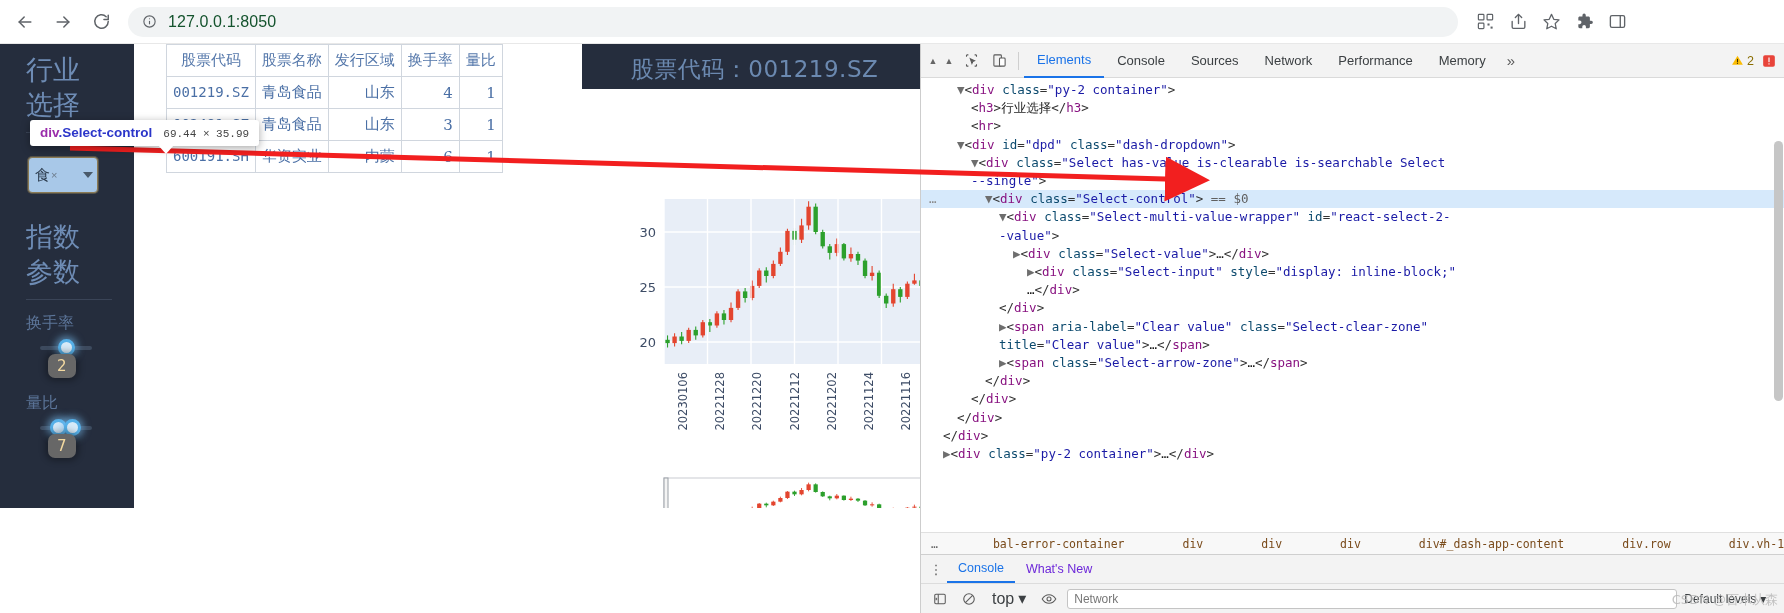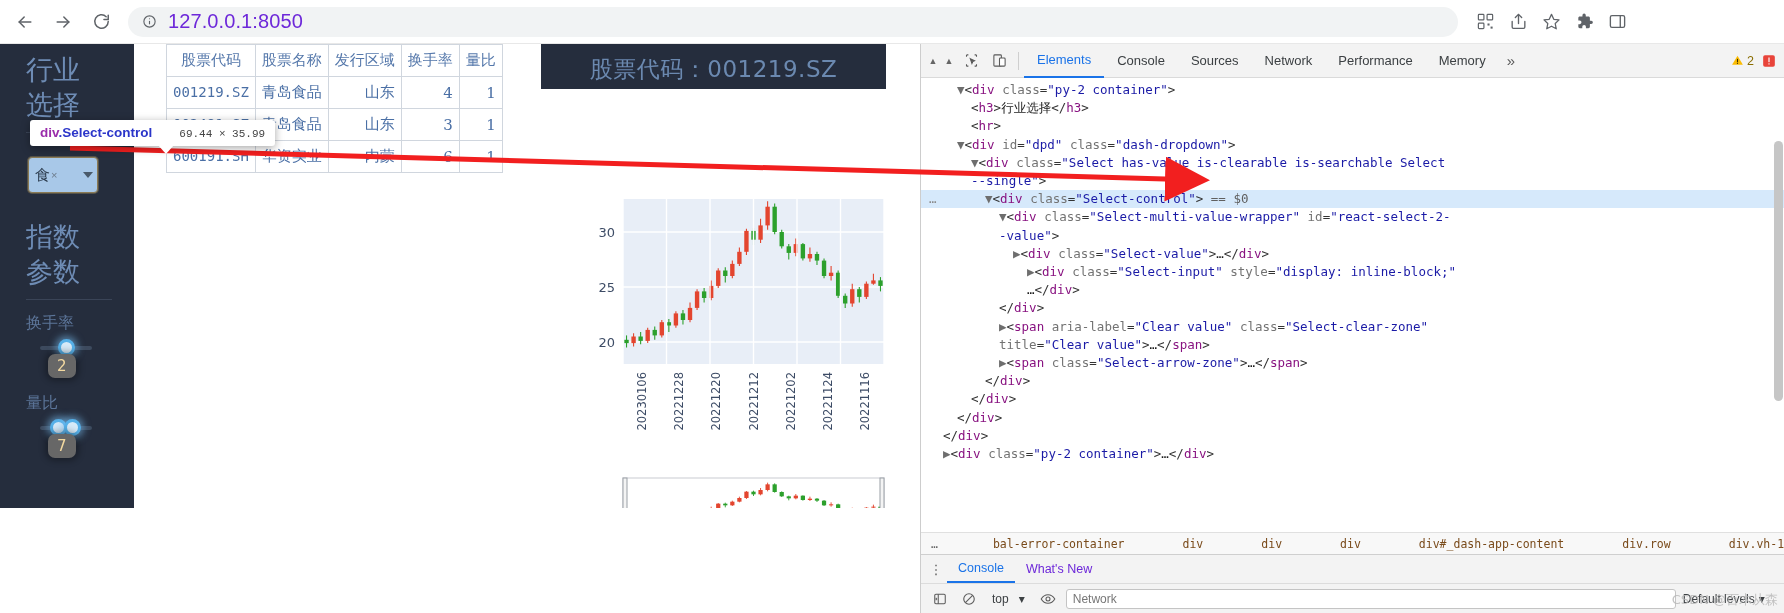--- a/index.html
+++ b/index.html
@@ -25,21 +25,21 @@
     color: #5f6368; font-size: 18px; cursor: pointer;
   }
   .nav-btn svg { display: block; }
   .omnibox {
     flex: 1; height: 30px; margin: 0 12px 0 10px; max-width: 1330px;
     background: #f1f3f4; border-radius: 16px;
     display: flex; align-items: center; padding: 0 14px;
     cursor: text;
   }
   .omnibox .info-ic { margin-right: 11px; display: flex; }
-  .omnibox .url { font-size: 20px; color: #6d28d9; letter-spacing: .1px; }
+  .omnibox .url { font-size: 16px; color: #14532d; letter-spacing: .1px; }
   .chrome-right { display: flex; align-items: center; gap: 3px; padding-right: 10px; }
   .chrome-icon {
     width: 30px; height: 30px; display: flex; align-items: center;
     justify-content: center; color: #5f6368; cursor: pointer;
   }
 
   
   .page {
     position: absolute; left: 0; top: 44px; width: 920px; height: 464px;
     background: #ffffff; overflow: hidden;
@@ -77,21 +77,21 @@
     border-left: 5px solid transparent; border-right: 5px solid transparent;
     border-top: 6px solid #4a5a6a;
   }
 
   
   .inspect-tip {
     position: absolute; left: 30px; top: 120px;
     background: #ffffff; border-radius: 3px;
     box-shadow: 0 2px 8px rgba(0,0,0,.35);
     padding: 5px 10px 6px 10px; display: flex; align-items: baseline;
-    gap: 27px; white-space: nowrap; z-index: 40;
+    gap: 11px; white-space: nowrap; z-index: 40;
   }
   .tip-sel { font-size: 13.5px; font-weight: bold; color: #a626a4;
     font-family: "Liberation Sans", sans-serif; }
   .tip-sel .tag { color: #9a2dab; }
   .tip-sel .cls { color: #2b35c9; }
   .tip-dim { font-size: 11px; color: #444; font-family: Liberation Mono, monospace; }
   .inspect-tip::after {
     content: ""; position: absolute; left: 128px; bottom: -8px;
     border-left: 8px solid transparent; border-right: 8px solid transparent;
     border-top: 9px solid #ffffff;
@@ -122,21 +122,21 @@
     border: 1px solid #d0d6de; padding: 3px 6px;
     font-size: 15px; color: #4a6fa5; font-weight: 400;
     text-align: right; white-space: nowrap; height: 32px;
   }
   table.stock-table th { color: #5578ab; background: #fff; text-align: center; }
   table.stock-table td.name { text-align: left; }
   table.stock-table td.code { font-family: "DejaVu Sans Mono", monospace; font-size: 14px; }
 
   
   .stock-panel {
-    position: absolute; left: 541px; top: 0; width: 345px; height: 569px;
+    position: absolute; left: 582px; top: 0; width: 345px; height: 569px;
     background: #252d3d;
   }
   .stock-title {
     color: #6b89b0; font-size: 23px; text-align: center; padding-top: 10px;
     font-family: "DejaVu Sans", sans-serif; letter-spacing: .5px;
   }
   .white-card {
     position: absolute; left: 0; top: 45px; width: 345px; height: 524px;
     background: #ffffff;
   }
@@ -180,21 +180,21 @@
 
   .dt-elements {
     flex: 1; overflow: hidden; position: relative;
     background: #ffffff; padding: 3px 0 0 0;
   }
   .code {
     font-family: "DejaVu Sans Mono", monospace; font-size: 12.5px;
     line-height: 18.2px; white-space: pre; color: #333;
   }
   .code .tag { color: #881280; }
-  .code .attr { color: #737373; }
+  .code .attr { color: #0c4a6e; }
   .code .val { color: #1a1aa6; }
   .code .txt { color: #1a1a1a; }
   .code .punct { color: #333; }
   .code .arrow { color: #6e6e6e; }
   .code-row { padding-left: 8px; display: block; }
   .code-row.sel { background: #d6e9fb; }
   .sel-marker { color: #8b8b8b; }
   .eqsel { color: #606060; }
   .dt-scrollbar {
     position: absolute; right: 1px; top: 3px; width: 9px; height: 360px;
@@ -223,21 +223,21 @@
     font-family: "Liberation Sans", sans-serif;
   }
   .drawer-tab.active { color: #1a73e8; border-bottom: 2px solid #1a73e8; }
   .console-bar {
     height: 30px; display: flex; align-items: center; gap: 7px;
     padding: 0 8px; border-top: 1px solid #dcdcdc; background: #f3f3f3;
   }
   .cb-icon { width: 22px; height: 22px; display: flex; align-items: center;
     justify-content: center; color: #5a5a5a; cursor: pointer; }
   .cb-select {
-    display: flex; align-items: center; gap: 10px; font-size: 12px;
+    display: flex; align-items: center; gap: 4px; font-size: 16px;
     color: #3c4043; padding: 2px 5px; cursor: pointer;
     font-family: "Liberation Sans", sans-serif;
   }
   .cb-filter {
     flex: 1; max-width: 610px; height: 20px; background: #fff;
     border: 1px solid #c4c4c4; border-radius: 3px; padding: 0 6px;
     font-size: 12px; color: #777; display: flex; align-items: center;
     font-family: "Liberation Sans", sans-serif;
   }
   .cb-levels { font-size: 12px; color: #3c4043; display: flex;

